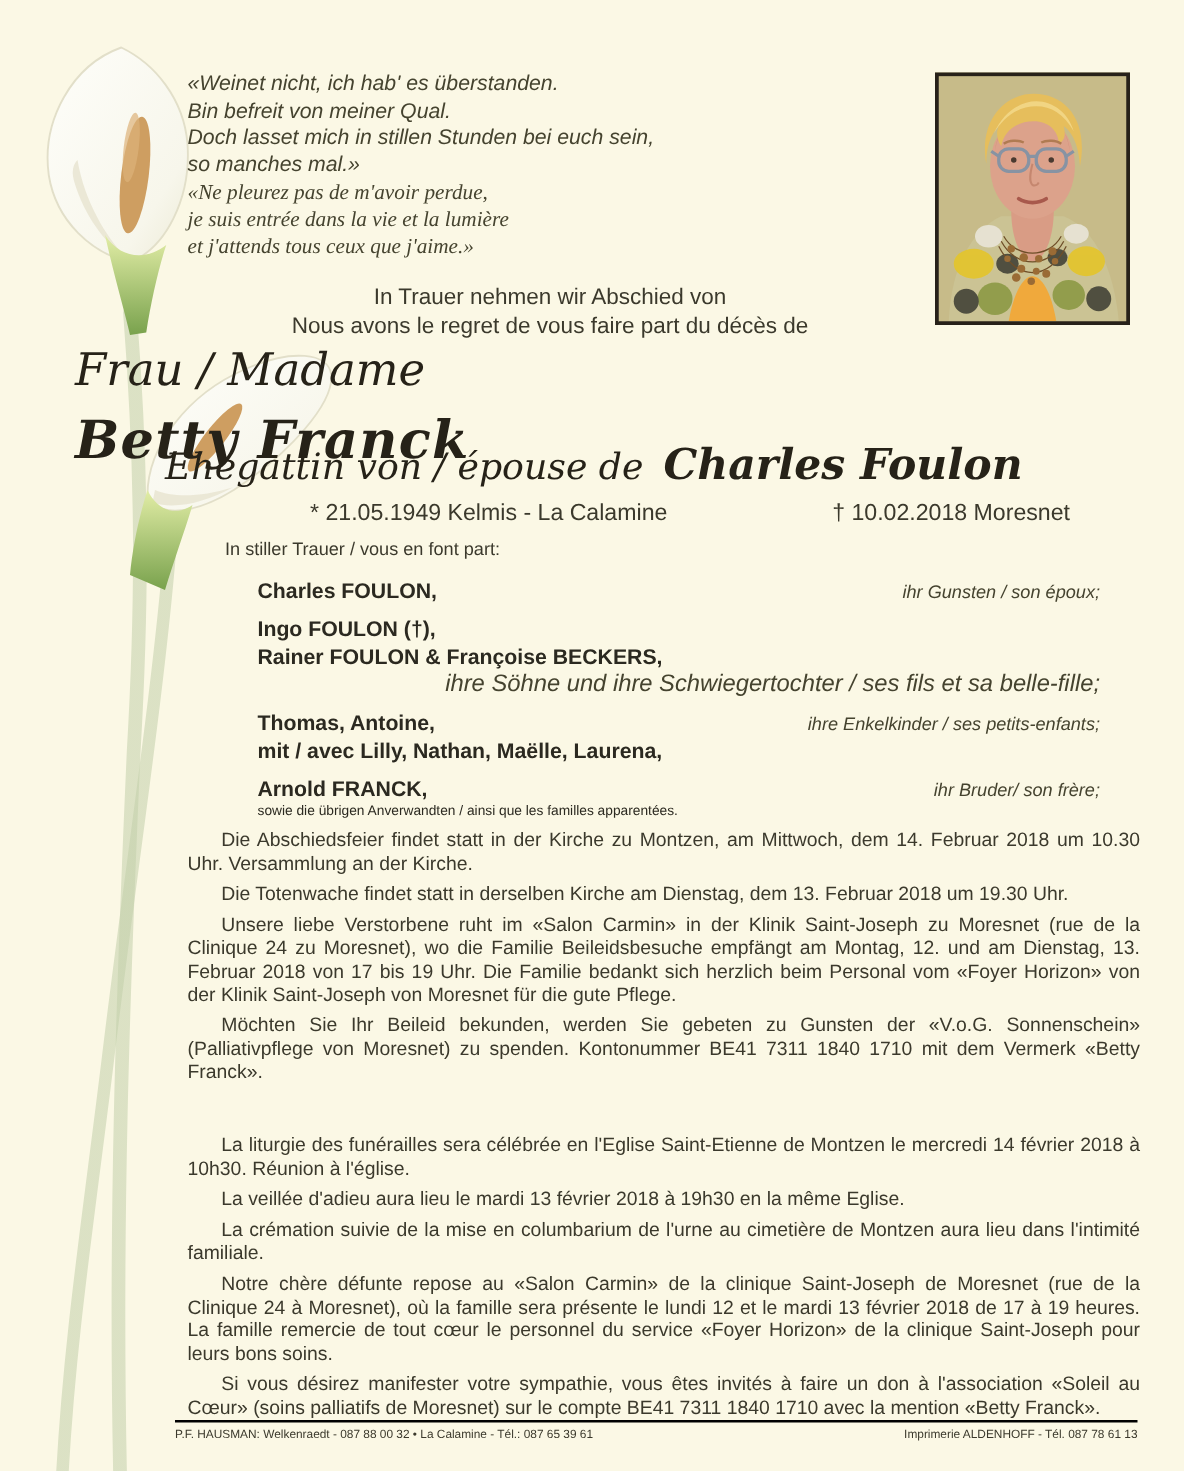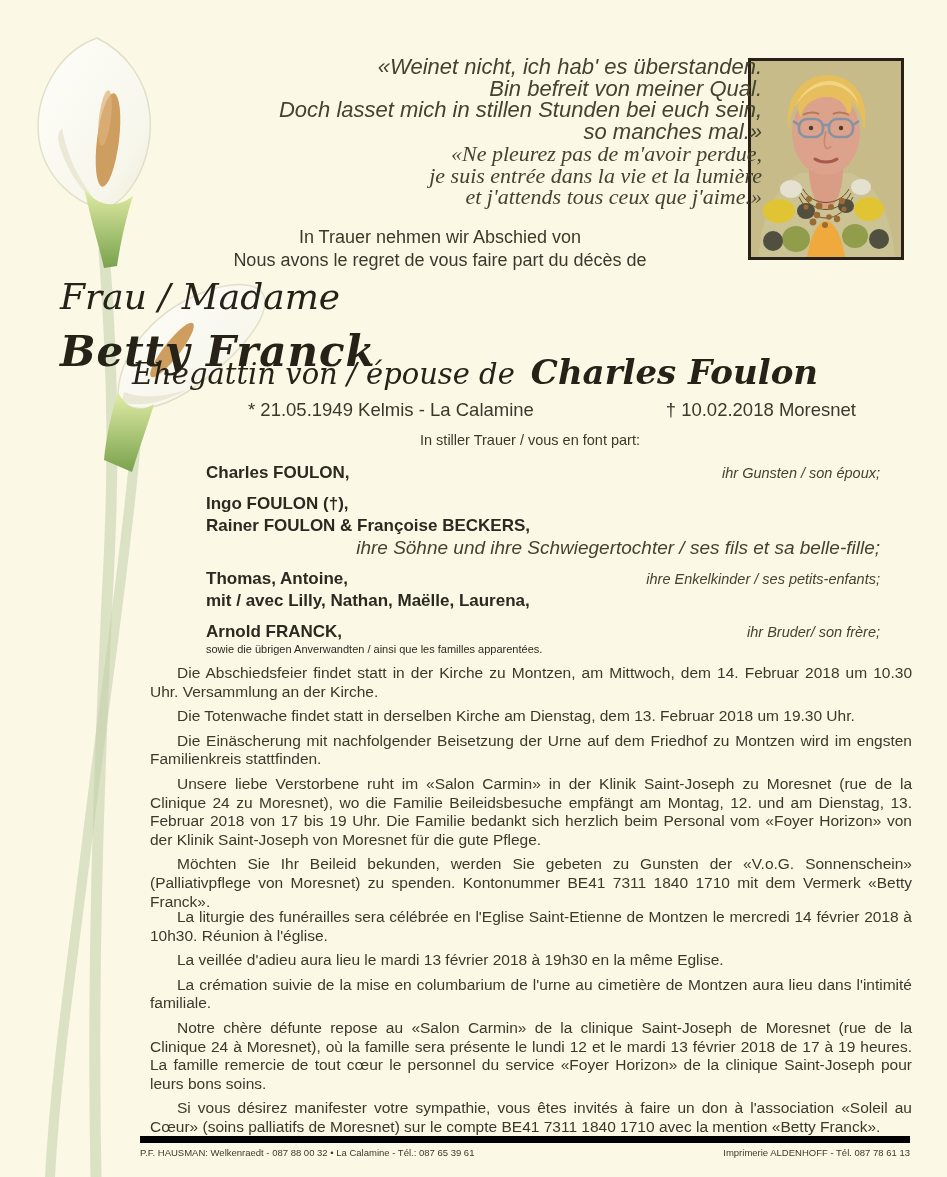--- a/index.html
+++ b/index.html
@@ -22,23 +22,23 @@
     width: 150px; height: 196px;
     border: 3px solid #272119;
     background: #C7BB89;
     overflow: hidden;
   }
   .photo-frame svg { display: block; }
 
   
   .quote {
     left: 150px; width: 612px;
-    text-align: right;
+    text-align: left;
     font-style: italic;
-    font-size: 22px; line-height: 21.5px;
+    font-size: 17px; line-height: 21.5px;
     color: #45432F;
     white-space: pre-line;
   }
   .q-de { top: 56px; }
   .q-fr { top: 143px; font-family: Liberation Serif, serif; }
 
   
   .announce {
     left: 120px; width: 640px;
     text-align: center;
@@ -65,21 +65,21 @@
 
   
   .dates-row {
     left: 248px; top: 399px; width: 608px;
     display: flex; justify-content: space-between;
     font-size: 18.5px; color: #3B392C;
   }
 
   
   .mourners { left: 180px; top: 432px; width: 700px; }
-  .m-intro { font-size: 14.5px; margin-bottom: 14px; color: #3B392C; text-align: center; }
+  .m-intro { font-size: 14.5px; margin-bottom: 14px; color: #3B392C; }
   .m-row { display: flex; justify-content: space-between; align-items: baseline; }
   .m-name { font-weight: bold; font-size: 17px; color: #2B2920; padding-left: 26px; line-height: 22px; }
   .m-rel  { font-style: italic; font-size: 14.5px; color: #45432F; }
   .m-rel-line { text-align: right; font-style: italic; font-size: 19px; color: #45432F; line-height: 22px; }
   .m-gap { height: 9px; }
   .m-closing { font-weight: normal; font-size: 11px; color: #2B2920; padding-left: 26px; }
 
   
   .paras { left: 150px; width: 762px; text-align: justify; }
   .p-de { top: 664px; }
@@ -87,21 +87,21 @@
   .paras p {
     margin: 0 0 6px 0;
     font-size: 15.5px; line-height: 18.6px;
     text-indent: 27px;
     color: #3B392C;
   }
 
   
   .footer {
     left: 140px; top: 1136px; width: 770px;
-    border-top: 7px solid #000000;
+    border-top: 2px solid #000000;
     padding-top: 4px;
     display: flex; justify-content: space-between;
     font-size: 9.5px; color: #3B392C;
   }
 </style>
 </head>
 <body>
 
 <svg id="lilies" viewBox="0 0 290 1177" xmlns="http://www.w3.org/2000/svg">
   <defs>
@@ -261,21 +261,20 @@
     <span class="m-name">Arnold FRANCK,</span>
     <span class="m-rel">ihr Bruder/ son frère;</span>
   </div>
 
   <div class="m-closing">sowie die übrigen Anverwandten / ainsi que les familles apparentées.</div>
 </div>
 
 <div class="abs paras p-de">
   <p>Die Abschiedsfeier findet statt in der Kirche zu Montzen, am Mittwoch, dem 14. Februar 2018 um 10.30 Uhr. Versammlung an der Kirche.</p>
   <p>Die Totenwache findet statt in derselben Kirche am Dienstag, dem 13. Februar 2018 um 19.30 Uhr.</p>
-  <p>Die Einäscherung mit nachfolgender Beisetzung der Urne auf dem Friedhof zu Montzen wird im engsten Familienkreis stattfinden.</p>
   <p>Unsere liebe Verstorbene ruht im «Salon Carmin» in der Klinik Saint-Joseph zu Moresnet (rue de la Clinique 24 zu Moresnet), wo die Familie Beileidsbesuche empfängt am Montag, 12. und am Dienstag, 13. Februar 2018 von 17 bis 19 Uhr. Die Familie bedankt sich herzlich beim Personal vom «Foyer Horizon» von der Klinik Saint-Joseph von Moresnet für die gute Pflege.</p>
   <p>Möchten Sie Ihr Beileid bekunden, werden Sie gebeten zu Gunsten der «V.o.G. Sonnenschein» (Palliativpflege von Moresnet) zu spenden. Kontonummer BE41 7311 1840 1710 mit dem Vermerk «Betty Franck».</p>
 </div>
 
 <div class="abs paras p-fr">
   <p>La liturgie des funérailles sera célébrée en l'Eglise Saint-Etienne de Montzen le mercredi 14 février 2018 à 10h30. Réunion à l'église.</p>
   <p>La veillée d'adieu aura lieu le mardi 13 février 2018 à 19h30 en la même Eglise.</p>
   <p>La crémation suivie de la mise en columbarium de l'urne au cimetière de Montzen aura lieu dans l'intimité familiale.</p>
   <p>Notre chère défunte repose au «Salon Carmin» de la clinique Saint-Joseph de Moresnet (rue de la Clinique 24 à Moresnet), où la famille sera présente le lundi 12 et le mardi 13 février 2018 de 17 à 19 heures. La famille remercie de tout cœur le personnel du service «Foyer Horizon» de la clinique Saint-Joseph pour leurs bons soins.</p>
   <p>Si vous désirez manifester votre sympathie, vous êtes invités à faire un don à l'association «Soleil au Cœur» (soins palliatifs de Moresnet) sur le compte BE41 7311 1840 1710 avec la mention «Betty Franck».</p>

